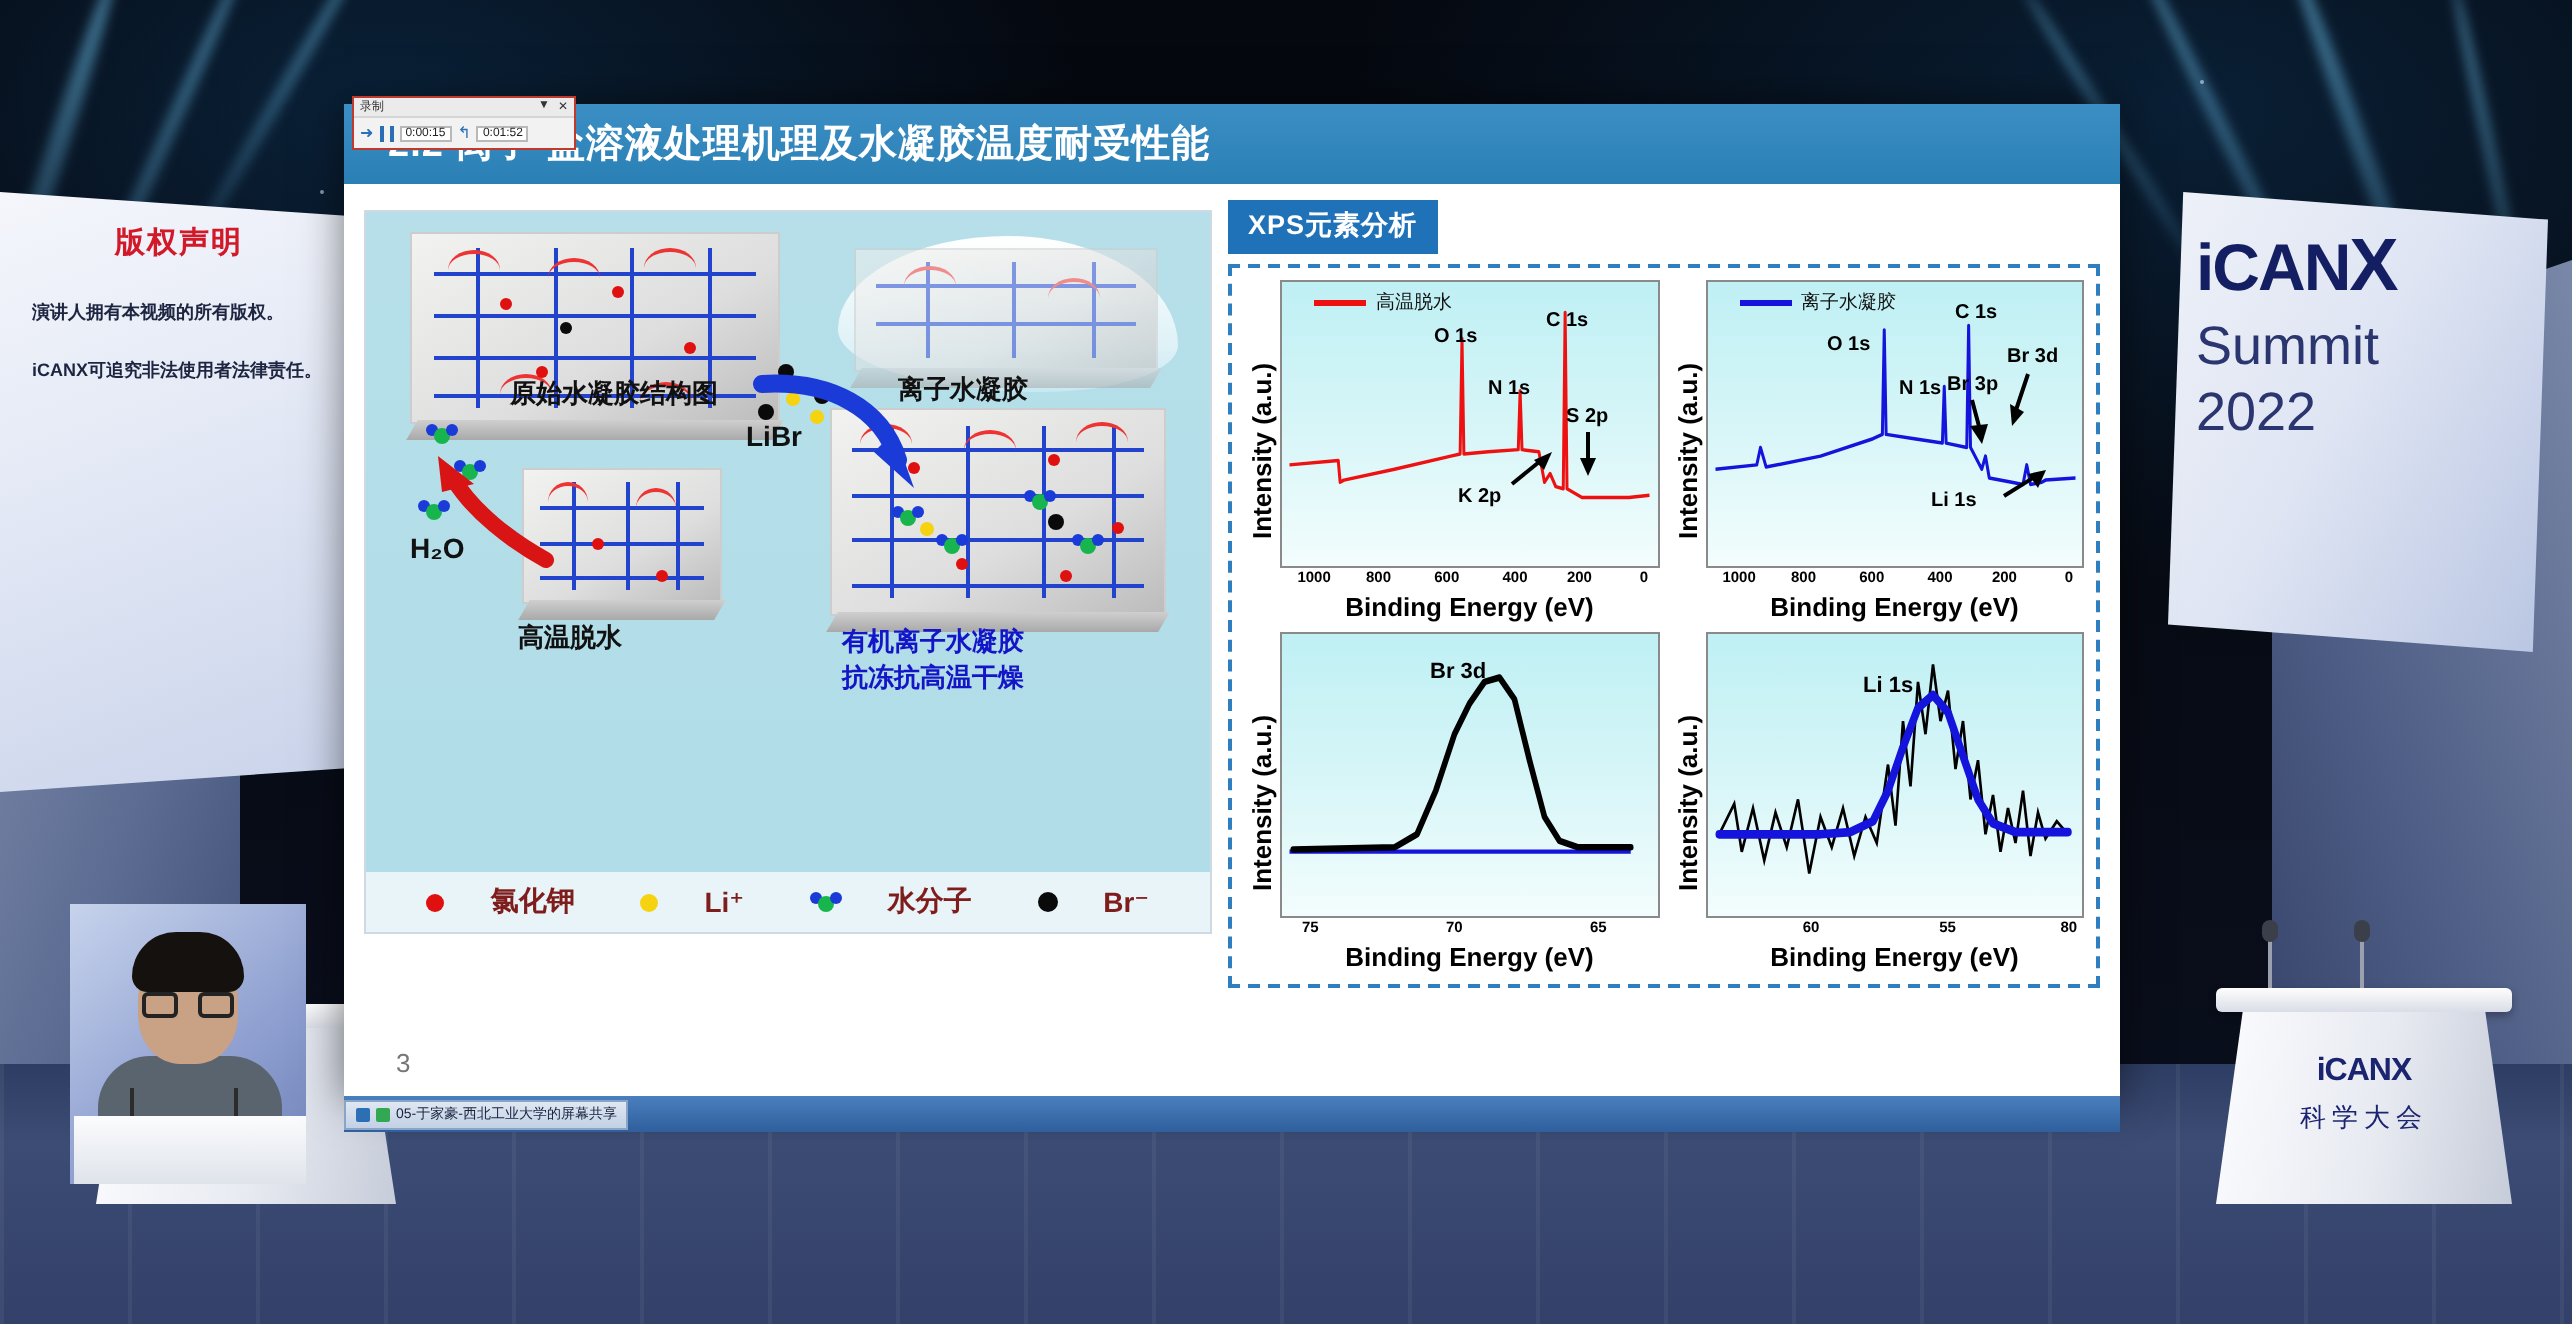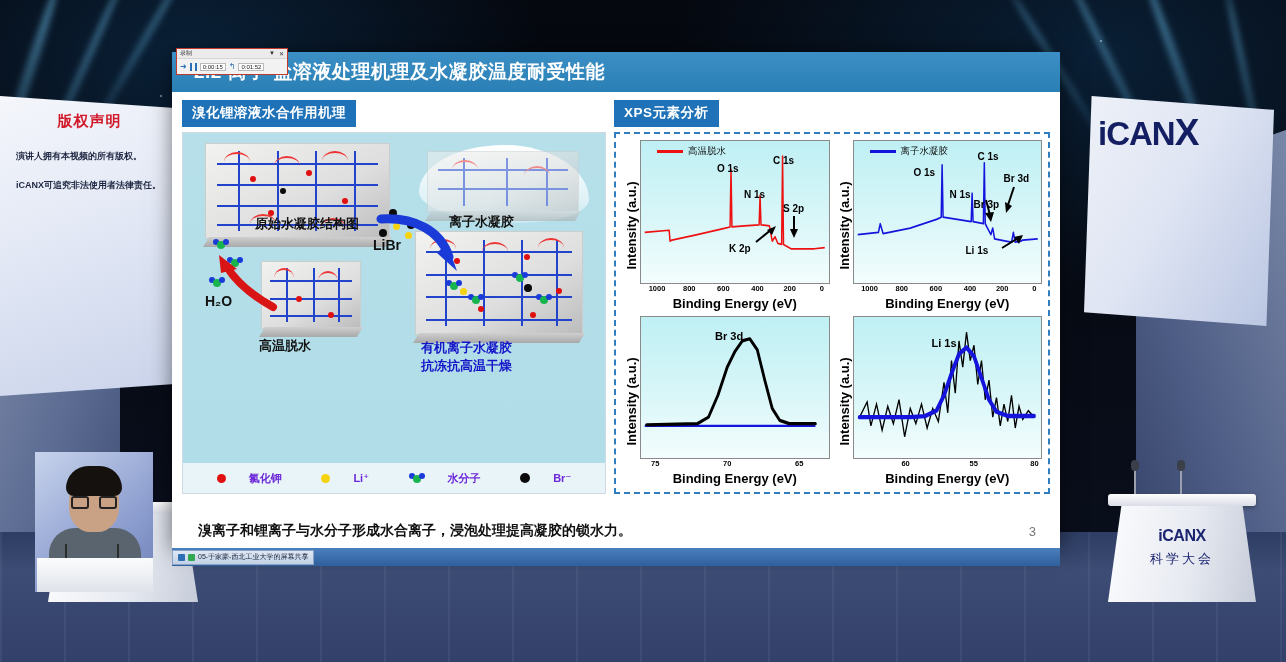--- a/index.html
+++ b/index.html
@@ -116,21 +116,21 @@
      border-radius:50% 50% 40% 60%/60% 70% 30% 40%; }
   .dotY { position:absolute; width:7px; height:7px; border-radius:50%; background:#f5d311; }
   .dotK { position:absolute; width:8px; height:8px; border-radius:50%; background:#0a0a0a; }
   .wmol { position:absolute; width:16px; height:10px; }
   .wmol .o { position:absolute; left:4px; top:2px; width:8px; height:8px; border-radius:50%; background:#18b44e; }
   .wmol .h1,.wmol .h2 { position:absolute; top:0; width:6px; height:6px; border-radius:50%; background:#1a3bd8; }
   .wmol .h1 { left:0; } .wmol .h2 { right:0; }
 
   .fig-legend { position:absolute; left:0; right:0; bottom:0; height:30px; background:#e8f4f8;
      display:flex; align-items:center; justify-content:space-around; padding:0 14px; }
-  .lg { display:flex; align-items:center; gap:23px; font-size:11px; font-weight:bold; color:#6d28d9; }
+  .lg { display:flex; align-items:center; gap:23px; font-size:14px; font-weight:bold; color:#7f1d1d; }
 
   
   .charts { margin-top:5px; height:362px; border:2px dashed #2f7fc0; padding:6px;
      display:grid; grid-template-columns:1fr 1fr; grid-template-rows:1fr 1fr; gap:5px; background:#fff; }
   .chart { position:relative; display:flex; }
   .y-title { writing-mode:vertical-rl; transform:rotate(180deg); font-size:13px; font-weight:bold;
      color:#000; display:flex; align-items:center; justify-content:center; width:18px; }
   .chart-main { flex:1; display:flex; flex-direction:column; }
   .plot { flex:1; border:1px solid #8a8a8a; position:relative; overflow:hidden;
      background:linear-gradient(180deg,#bff0f4 0%, #d9f6f8 55%, #f3fdfd 100%); }
@@ -194,20 +194,22 @@
 </div>
 
 <div id="copyright">
   <div class="ct">版权声明</div>
   <p>演讲人拥有本视频的所有版权。</p>
   <p>iCANX可追究非法使用者法律责任。</p>
 </div>
 
 <div id="sign">
   <div class="ic"><span>iCAN</span><span class="x">X</span></div>
+  <div class="sm">Summit</div>
+  <div class="yr">2022</div>
 </div>
 
 <div class="podium" id="podL">
   <div class="pod-top"></div>
   <div class="pod-body">
     <div class="pod-logo">
       <div class="l1">iCANX</div>
       <div class="l2">科学大会</div>
     </div>
   </div>
@@ -241,21 +243,20 @@
 
 <div id="slide">
 
   <div id="slide-title">
     <span class="t">2.2 离子-盐溶液处理机理及水凝胶温度耐受性能</span>
   </div>
 
   <div id="slide-body">
 
     <div class="panel-left">
-      <span class="sec-hdr">溴化锂溶液水合作用机理</span>
 
       <div class="figure">
         <div class="fig-scene">
 
           <div class="gel" style="left:22px;top:10px;width:185px;height:96px;">
             <div class="mesh">
               <div class="mh" style="top:18%"></div>
                 <div class="mh" style="top:42%"></div>
               <div class="mh" style="top:66%"></div>
                 <div class="mh" style="top:88%"></div>
@@ -462,21 +463,21 @@
               <div class="leg">
                 <span class="ln" style="background:#1414dd"></span>
                 <span class="tx">离子水凝胶</span>
               </div>
               <svg width="100%" height="100%" viewBox="0 0 200 130" preserveAspectRatio="none">
                 <path d="M4,86 L26,84 L28,76 L31,85 L60,80 L88,72 L93,70 L94,22 L95,70 L110,72 L125,74 L126,48 L127,74 L138,76 L139,20 L140,76 L146,86 L148,80 L150,90 L162,92 L168,93 L170,84 L172,93 L178,92 L180,91 L196,90" stroke="#1414dd" stroke-width="1.6" fill="none" stroke-linejoin="round"></path>
               </svg>
               <span class="pk" style="left:60px;top:26px;">O 1s</span>
               <span class="pk" style="left:96px;top:48px;">N 1s</span>
               <span class="pk" style="left:124px;top:10px;">C 1s</span>
-              <span class="pk" style="left:120px;top:58px;">Br 3p</span>
+              <span class="pk" style="left:120px;top:46px;">Br 3p</span>
               <span class="pk" style="left:150px;top:32px;">Br 3d</span>
               <span class="pk" style="left:112px;top:104px;">Li 1s</span>
               <svg class="ar" style="left:128px;top:58px;" width="14" height="24" viewBox="0 0 14 24">
                   <path d="M4,1 L8,16" stroke="#000" stroke-width="2"></path>
                   <polygon points="9,23 3,14 12,13" fill="#000"></polygon>
                 </svg>
               <svg class="ar" style="left:148px;top:44px;" width="16" height="30" viewBox="0 0 16 30">
                   <path d="M12,2 L6,20" stroke="#000" stroke-width="2"></path>
                   <polygon points="4,28 3,17 10,21" fill="#000"></polygon>
                 </svg>
@@ -533,21 +534,20 @@
             </div>
             <div class="x-title">Binding Energy (eV)</div>
           </div>
         </div>
 
       </div>
     </div>
   </div>
 
   <div id="slide-foot">
-    <span class="cap">溴离子和锂离子与水分子形成水合离子，浸泡处理提高凝胶的锁水力。</span>
     <span class="pg">3</span>
   </div>
 </div>
 
 <div id="rec">
   <div class="bar">
     <span class="ttl">录制</span>
     <span class="rt">
       <span>▼</span>
       <span>✕</span>

